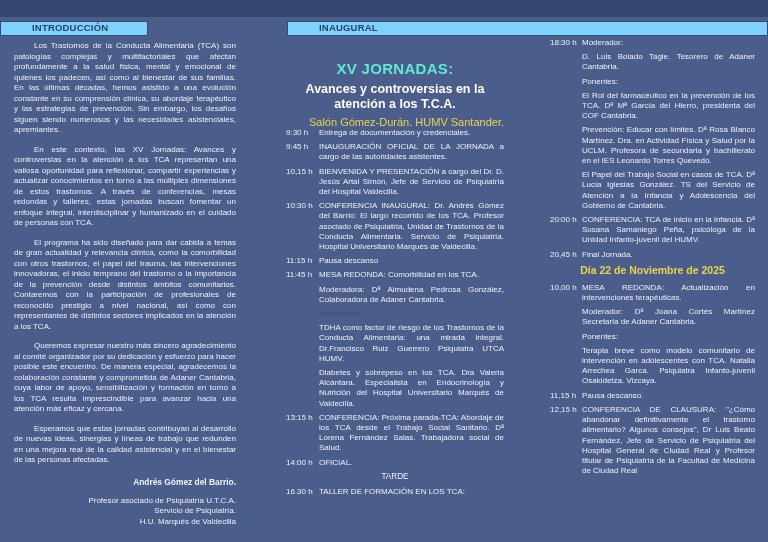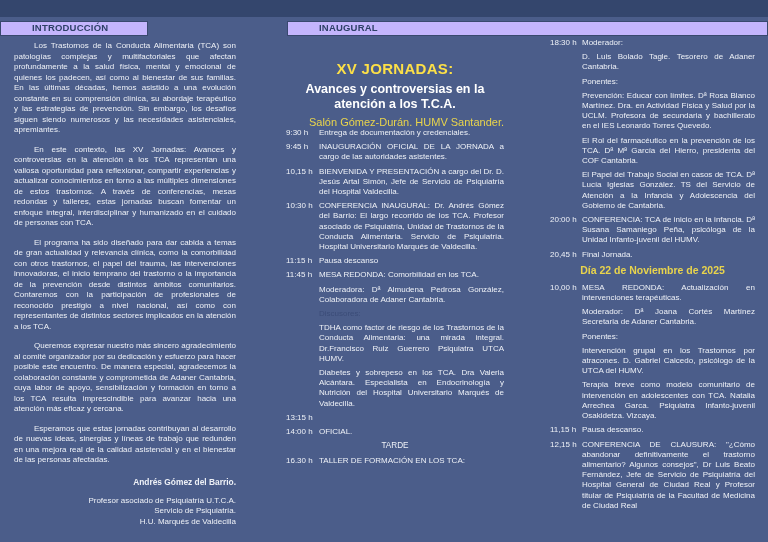--- a/index.html
+++ b/index.html
@@ -13,21 +13,21 @@
     font-family: "Liberation Sans", sans-serif;
     color: #eef1f7;
   }
   .topstrip {
     position: absolute; top: 0; left: 0;
     width: 768px; height: 17px;
     background: #34466d;
   }
   .bar {
     position: absolute; top: 21px; height: 15px;
-    background: #c4b5fd;
+    background: #7dd3fc;
     border: 1px solid #39496f;
     color: #2e4068;
     font-weight: bold;
     font-size: 9.5px;
     line-height: 12.5px;
     padding-left: 31px;
     letter-spacing: 0.2px;
   }
   .bar-left  { left: 0;     width: 148px; }
   .bar-right { left: 287px; width: 481px; }
@@ -42,21 +42,21 @@
     margin: 0 0 9px 0;
   }
   .signature { text-align: right; margin-top: 11px; }
   .sig-name  { font-weight: bold; font-size: 8.4px; margin: 0 0 9px 0; }
   .sig-line  { font-size: 8px; line-height: 10.6px; margin: 0; }
 
   
   .col-mid   { position: absolute; left: 286px; top: 60px; width: 218px; }
   .col-right { position: absolute; left: 550px; top: 38px; width: 205px; }
 
-  .title1 { color:#fde047; font-weight:bold; font-size:15px;  text-align:center; margin:0 0 5px 0; letter-spacing:.3px; }
+  .title1 { color:#5eead4; font-weight:bold; font-size:15px;  text-align:center; margin:0 0 5px 0; letter-spacing:.3px; }
   .title2 { color:#ffffff; font-weight:bold; font-size:12.5px; text-align:center; margin:0; line-height:15px; }
   .venue  { color:#e9d44c; font-size:11px; text-align:right; margin:4px 0 0 0; font-weight:normal; }
   .day-heading { color:#e9d44c; font-weight:bold; font-size:10.5px; text-align:center; margin:0; }
   .day1-heading { margin-top:24px; margin-bottom:9px; }
   .day2-heading { margin-top:4px; margin-bottom:7px; }
 
   .sched-row { display:flex; margin:0 0 4px 0; }
   .sched-time { flex:none; width:33px; font-size:8px; line-height:10.2px; white-space:nowrap; }
   .col-right .sched-time { width:32px; }
   .sched-body { flex:1; min-width:0; }
@@ -140,20 +140,23 @@
           <div class="sched-body">
             <p>MESA REDONDA: Comorbilidad en los TCA.</p>
             <p>Moderadora: Dª Almudena Pedrosa González, Colaboradora de Adaner Cantabria.</p>
             <p class="muted">Discusores:</p>
             <p>TDHA como factor de riesgo de los Trastornos de la Conducta Alimentaria: una mirada integral. Dr.Francisco Ruiz Guerrero Psiquiatra UTCA HUMV.</p>
             <p>Diabetes y sobrepeso en los TCA. Dra Valeria Alcántara. Especialista en Endocrinología y Nutrición del Hospital Universitario Marqués de Valdecilla.</p>
           </div>
         </div>
         <div class="sched-row">
           <div class="sched-time">13:15 h</div>
+          <div class="sched-body">
+            <p>CONFERENCIA: Próxima parada-TCA: Abordaje de los TCA desde el Trabajo Social Sanitario. Dª Lorena Fernández Salas. Trabajadora social de Salud.</p>
+          </div>
         </div>
         <div class="sched-row">
           <div class="sched-time">14:00 h</div>
           <div class="sched-body">
             <p>OFICIAL.</p>
           </div>
         </div>
       </div>
     <p class="tarde">TARDE</p>
     <div id="day1-afternoon-schedule">
@@ -167,22 +170,22 @@
   </div>
 
   <div class="col-right">
     <div id="day1-evening-schedule">
         <div class="sched-row">
           <div class="sched-time">18:30 h</div>
           <div class="sched-body">
             <p>Moderador:</p>
             <p>D. Luis Bolado Tagle. Tesorero de Adaner Cantabria.</p>
             <p>Ponentes:</p>
+            <p>El Rol del farmacéutico en la prevención de los TCA. Dª Mª García del Hierro, presidenta del COF Cantabria.</p>
             <p>Prevención: Educar con límites. Dª Rosa Blanco Martínez. Dra. en Actividad Física y Salud por la UCLM. Profesora de secundaria y bachillerato en el IES Leonardo Torres Quevedo.</p>
-            <p>El Rol del farmacéutico en la prevención de los TCA. Dª Mª García del Hierro, presidenta del COF Cantabria.</p>
             <p>El Papel del Trabajo Social en casos de TCA. Dª Lucía Iglesias González. TS del Servicio de Atención a la Infancia y Adolescencia del Gobierno de Cantabria.</p>
           </div>
         </div>
         <div class="sched-row">
           <div class="sched-time">20:00 h</div>
           <div class="sched-body">
             <p>CONFERENCIA: TCA de inicio en la infancia. Dª Susana Samaniego Peña, psicóloga de la Unidad Infanto-juvenil del HUMV.</p>
           </div>
         </div>
         <div class="sched-row">
@@ -193,21 +196,20 @@
         </div>
       </div>
     <p class="day-heading day2-heading">Día 22 de Noviembre de 2025</p>
     <div id="day2-schedule">
         <div class="sched-row">
           <div class="sched-time">10,00 h</div>
           <div class="sched-body">
             <p>MESA REDONDA: Actualización en intervenciones terapéuticas.</p>
             <p>Moderador: Dª Joana Cortés Martínez Secretaria de Adaner Cantabria.</p>
             <p>Ponentes:</p>
-            <p>Intervención grupal en los Trastornos por atracones. D. Gabriel Calcedo, psicólogo de la UTCA del HUMV.</p>
             <p>Terapia breve como modelo comunitario de intervención en adolescentes con TCA. Natalia Arrechea Garca. Psiquiatra Infanto-juvenil Osakidetza. Vizcaya.</p>
           </div>
         </div>
         <div class="sched-row">
           <div class="sched-time">11,15 h</div>
           <div class="sched-body">
             <p>Pausa descanso.</p>
           </div>
         </div>
         <div class="sched-row">

